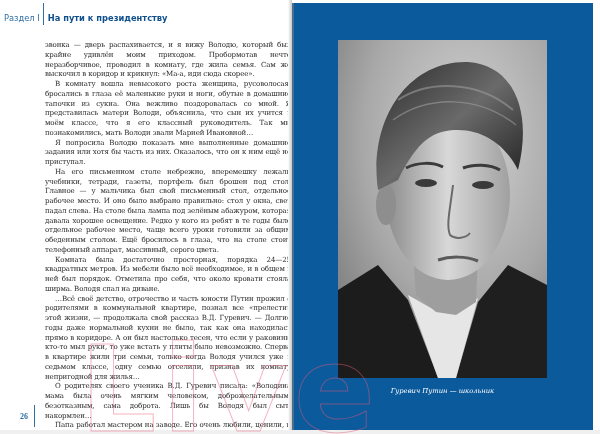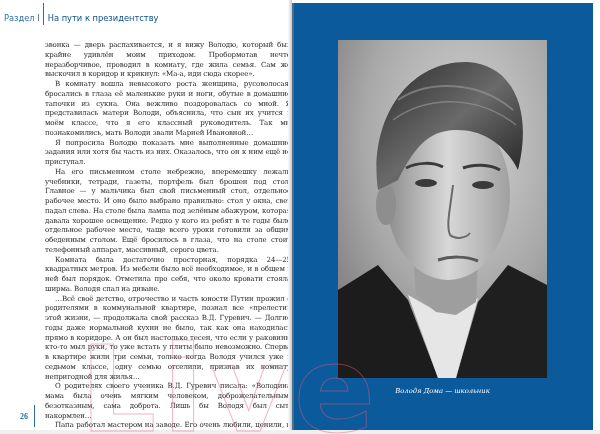--- a/index.html
+++ b/index.html
@@ -1,21 +1,21 @@
 <!DOCTYPE html>
 <html><head>
 <meta charset="utf-8">
 <style>
   html, body { margin:0; padding:0; }
   body { width:600px; height:434px; background:#ffffff; position:relative; overflow:hidden; font-family:"DejaVu Serif", serif; }
   .left-page { position:absolute; left:0; top:0; width:263px; height:434px; background:#ffffff; }
   .header { position:absolute; left:4px; top:8px; height:20px; display:flex; align-items:center; font-family:"DejaVu Sans", sans-serif; font-size:8.3px; }
   .header .section { color:#2f6fa6; }
   .header .sep { width:1px; height:22px; background:#2f6fa6; margin:0 4px 0 3px; position:relative; top:-4px; }
-  .header .chapter { color:#0e4f8c; font-weight:normal; }
+  .header .chapter { color:#0e4f8c; font-weight:bold; }
   .body-text { position:absolute; left:45px; top:40px; width:246px; font-size:7.05px; line-height:9.75px; color:#2a2a2a; text-align:justify; letter-spacing:-0.12px; }
   .body-text p { margin:0; text-indent:10px; }
   .body-text p.first { text-indent:0; }
   .page-num { position:absolute; left:20px; top:412px; font-family:Liberation Serif, serif; font-size:8px; color:#2f6fa6; font-weight:bold; }
   .page-num-bar { position:absolute; left:34px; top:405px; width:1px; height:22px; background:#2f6fa6; }
   .gutter-shadow { position:absolute; left:288px; top:0; width:4px; height:434px; background:linear-gradient(to right, #ffffff, #c9c9c9); }
   .right-page { position:absolute; left:292px; top:3px; width:301px; height:427px; background:#0b5a9c; }
   .right-page .edge { position:absolute; left:0; top:0; width:2px; height:100%; background:#4a6e8e; }
   .photo { position:absolute; left:46px; top:37px; width:209px; height:338px; overflow:hidden; background:#9a9a9a; }
   .caption { position:absolute; left:0; width:301px; top:384px; text-align:center; color:#ffffff; font-style:italic; font-size:6.8px; font-family:"DejaVu Serif", serif; }
@@ -91,17 +91,17 @@
       <path d="M125 128 C135 124 152 124 162 130" stroke="#3a3a3a" stroke-width="3" fill="none"></path>
 
       <ellipse cx="88" cy="143" rx="11" ry="4" fill="#3a3a3a"></ellipse>
       <ellipse cx="145" cy="145" rx="11" ry="4" fill="#3a3a3a"></ellipse>
 
       <path d="M115 145 C112 170 108 185 112 195 C118 200 128 198 132 193" stroke="#6a6a6a" stroke-width="2" fill="none"></path>
 
       <path d="M100 220 C112 216 128 216 140 221" stroke="#5a5a5a" stroke-width="3" fill="none"></path>
     </svg>
   </div>
-  <div class="caption">Володя Дома — школьник</div>
+  <div class="caption">Гуревич Путин — школьник</div>
 </div>
 
 <div class="bottom-strip"></div>
 <div class="watermark">Live</div>
 
 </body></html>

